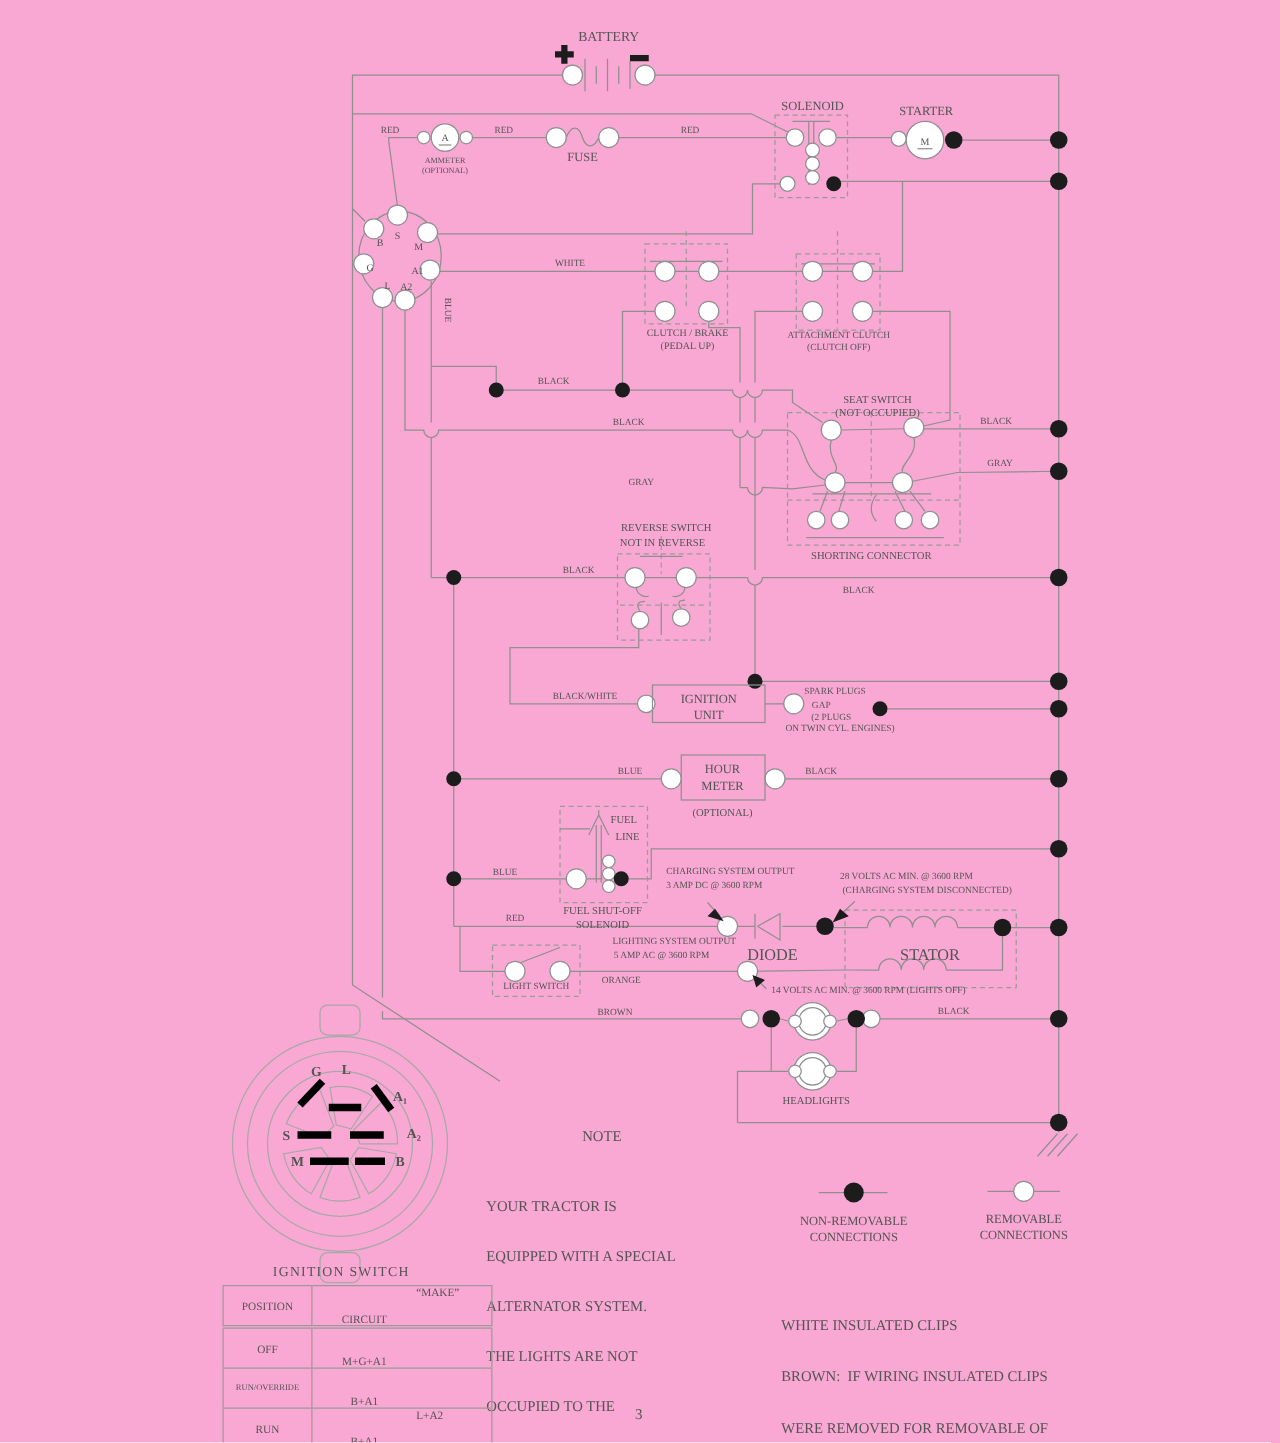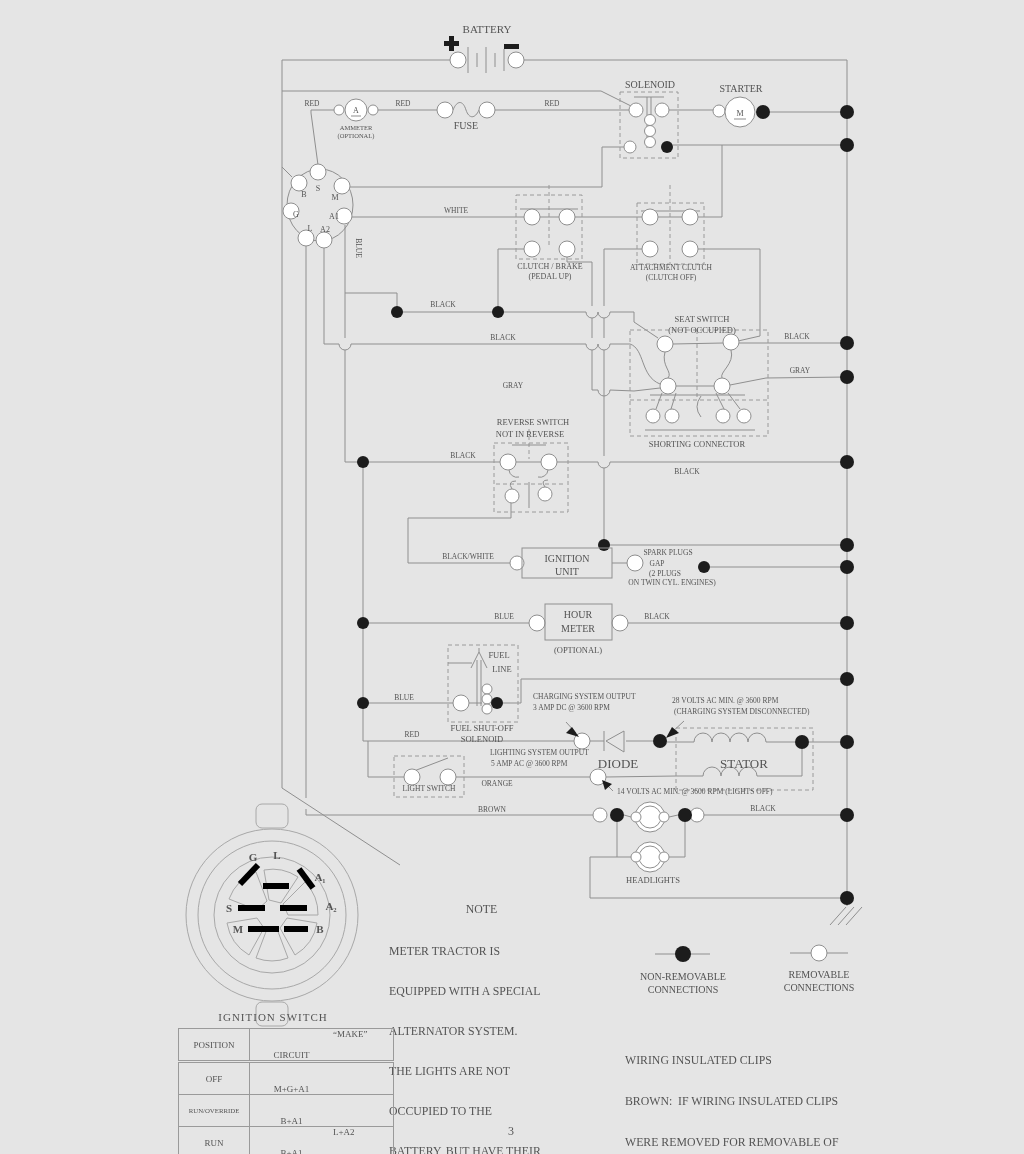--- a/index.html
+++ b/index.html
@@ -1,34 +1,34 @@
 <!DOCTYPE html>
 <html style="--line: #8f8f8f; --box: #9a9a9a; --text: #545454; --dot: #1c1c1c; --bar: #000000;"><head>
 <meta charset="utf-8">
 <style>
   :root{--line:#8f8f8f;--box:#9a9a9a;--text:#545454;--dot:#1c1c1c;--bar:#000000;}
   html,body{margin:0;padding:0;background:#fff;}
-  #canvas{position:relative;width:1024px;height:1154px;background:#e5e5e5;overflow:hidden;
+  #canvas{position:relative;width:1024px;height:1154px;background:#f9a8d4;overflow:hidden;
           font-family:"Liberation Serif",serif;color:var(--text);}
   svg{position:absolute;left:0;top:0;}
   svg text{fill:var(--text);font-family:"Liberation Serif",serif;}
   .w{stroke:var(--line);fill:none;stroke-width:1;}
   .wd{stroke:var(--box);fill:none;stroke-width:1;stroke-dasharray:4 3;}
   .solid{stroke:var(--line);fill:none;stroke-width:1;}
   .c{fill:#fff;stroke:var(--line);stroke-width:1;}
   .dot{fill:var(--dot);stroke:none;}
   .bar{stroke:var(--bar);stroke-width:6;}
   .pet{stroke:#a8a8a8;fill:none;stroke-width:1;}
   .mid{text-anchor:middle;}
   .t65{font-size:6.5px}.t7{font-size:7.5px}.t8{font-size:8px}.t85{font-size:8.5px}
   .t10{font-size:10px}.t11{font-size:11px}.t13{font-size:13px}
   .blk{font-weight:bold}
   .htext{position:absolute;font-size:11.8px;line-height:13.3px;white-space:pre;}
   #note-block{left:389px;top:876px;width:245px;}
-  #note-title{text-align:center;padding-right:60px;margin-bottom:3px;}
+  #note-title{text-align:center;padding-right:60px;margin-bottom:17px;}
   #clips-block{left:625px;top:1026px;width:292px;line-height:13.8px;}
   #switch-table{position:absolute;left:178px;top:1028px;width:216px;border-collapse:collapse;
                 font-size:9px;color:var(--text);}
   #switch-table td,#switch-table th{border:1px solid #9a9a9a;border-left:none;border-right:none;
                 padding:0;text-align:center;font-weight:normal;height:17px;}
   #switch-table tr:first-child th{border-bottom:3px double #9a9a9a;height:22px;}
   #switch-table{border:1px solid #9a9a9a;}
   #switch-table .colsep{border-right:1px solid #9a9a9a;width:70px;}
   .circcell{display:flex;}
   .circcell .circ{flex:0 0 58%;text-align:center;margin-top:21px;}
@@ -398,38 +398,38 @@
     <text class="t11 blk mid" x="331" y="910">A₂</text>
     <text class="t11 blk mid" x="229" y="912">S</text>
     <text class="t11 blk mid" x="238" y="933">M</text>
     <text class="t11 blk mid" x="320" y="933">B</text>
     <text class="t11 mid" x="273" y="1021" style="letter-spacing:1px">IGNITION SWITCH</text>
   </g>
 </svg>
 
 <div class="htext" id="note-block">
   <div id="note-title">NOTE</div>
-  <div>METER TRACTOR IS</div>
+  <div>YOUR TRACTOR IS</div>
   <div>EQUIPPED WITH A SPECIAL</div>
   <div>ALTERNATOR SYSTEM.</div>
   <div>THE LIGHTS ARE NOT</div>
   <div>OCCUPIED TO THE</div>
   <div>BATTERY, BUT HAVE THEIR</div>
   
   
   
   
   
   
   
   
 </div>
 
 <div class="htext" id="clips-block">
-  <div>WIRING INSULATED CLIPS</div>
+  <div>WHITE INSULATED CLIPS</div>
   <div>BROWN:  IF WIRING INSULATED CLIPS</div>
   <div>WERE REMOVED FOR REMOVABLE OF</div>
   
   
 </div>
 
 <table id="switch-table">
   <tbody>
         <tr>
     <th class="colsep">POSITION</th>

